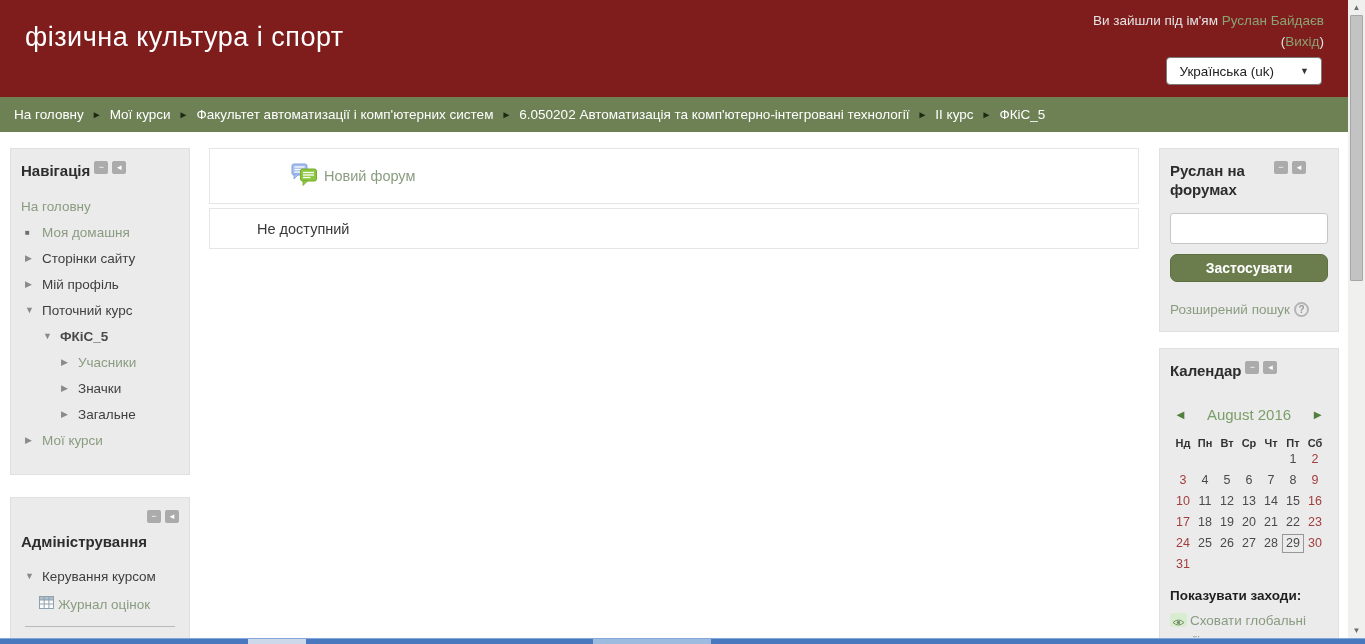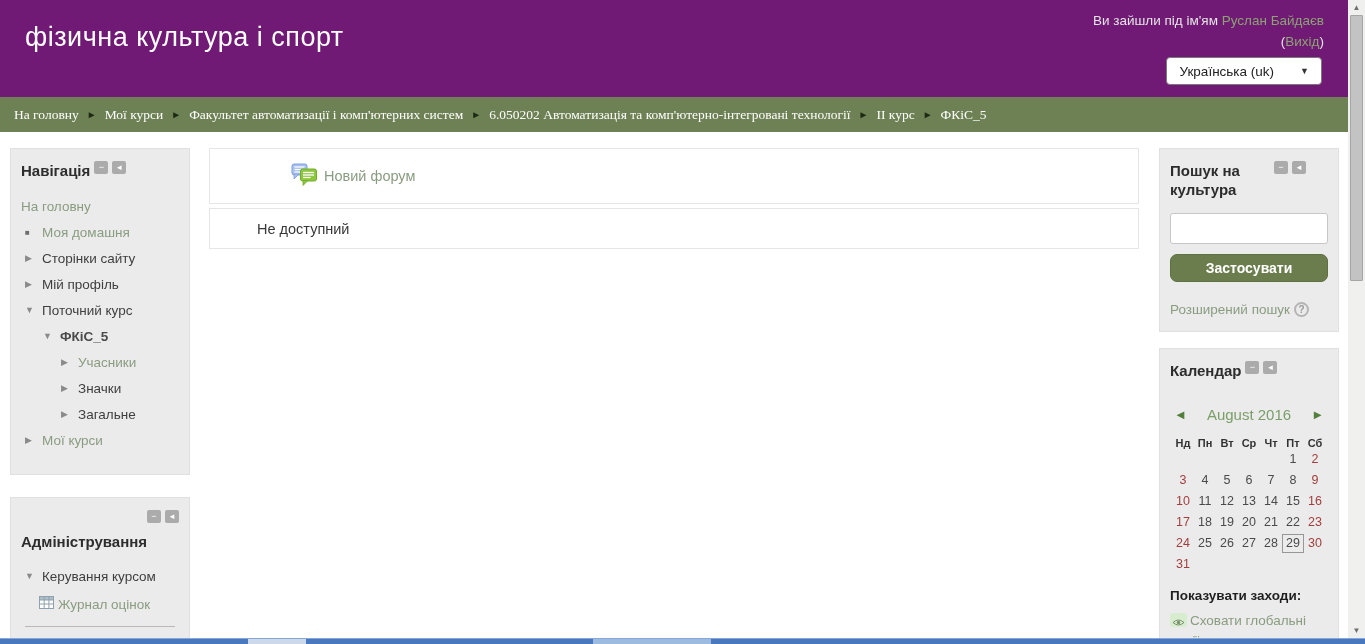--- a/index.html
+++ b/index.html
@@ -1,29 +1,29 @@
 <!DOCTYPE html>
 <html><head>
 <meta charset="utf-8">
 <style>
   * { margin:0; padding:0; box-sizing:border-box; }
   html,body { width:1365px; height:644px; overflow:hidden; }
   body { font-family:"Liberation Sans", sans-serif; background:#fff; position:relative; }
   .page { position:relative; width:1365px; height:644px; background:#fff; overflow:hidden; }
 
   
-  .header { position:absolute; left:0; top:0; width:1348px; height:97px; background:#701a75; }
+  .header { position:absolute; left:0; top:0; width:1348px; height:97px; background:#7f1d1d; }
   .site-title { position:absolute; left:25px; top:22px; font-size:27px; color:#fff; font-weight:400; letter-spacing:0.5px; }
   .user-info { position:absolute; right:24px; top:10px; width:245px; text-align:right; font-size:13.5px; color:#e4e4e4; line-height:21px; }
   .user-info a { color:#8ba374; text-decoration:none; cursor:pointer; }
   .lang-select { position:absolute; right:26px; top:57px; background:#fff; border:1px solid #7a7a7a; border-radius:4px; height:28px; padding:0 12px; font-size:13.5px; color:#222; display:flex; align-items:center; gap:26px; cursor:pointer; }
   .lang-caret { font-size:9px; color:#333; }
 
   
-  .breadcrumb { position:absolute; left:0; top:97px; width:1348px; height:35px; background:#6e8155; color:#fff; font-size:13.5px; line-height:35px; padding-left:14px; white-space:nowrap; overflow:hidden;font-family:Liberation Serif, serif; }
+  .breadcrumb { position:absolute; left:0; top:97px; width:1348px; height:35px; background:#6e8155; color:#fff; font-size:13.5px; line-height:35px; padding-left:14px; white-space:nowrap; overflow:hidden; }
   .bc-item { color:#fff; text-decoration:none; cursor:pointer; }
   .bc-sep { color:#1d2913; font-size:10px; margin:0 8px; position:relative; top:-1px; }
 
   
   .col-left  { position:absolute; left:10px;  top:148px; width:180px; }
   .col-right { position:absolute; left:1159px; top:148px; width:180px; }
   .main      { position:absolute; left:209px; top:148px; width:930px; }
 
   .block { background:#ebebeb; border:1px solid #e0e0e0; padding:12px 10px 14px 10px; }
   .block-head { display:flex; align-items:flex-start; }
@@ -218,21 +218,21 @@
     </div>
     <div class="section-row row-status">
       <span class="status-text">Не доступний</span>
     </div>
   </div>
 
   <div class="col-right">
 
     <div class="block">
       <div class="block-head">
-        <div class="block-title" style="width:100px;">Пошук на культура</div>
+        <div class="block-title" style="width:100px;">Руслан на форумах</div>
         <div class="block-icons">
           <span class="blk-ic">−</span>
           <span class="blk-ic">◂</span>
         </div>
       </div>
       <input class="search-input" type="text" placeholder="" style="">
       <button class="search-btn">Застосувати</button>
       <div class="adv-row">
         <a>Розширений пошук</a>
         <span class="help-ic">?</span>

